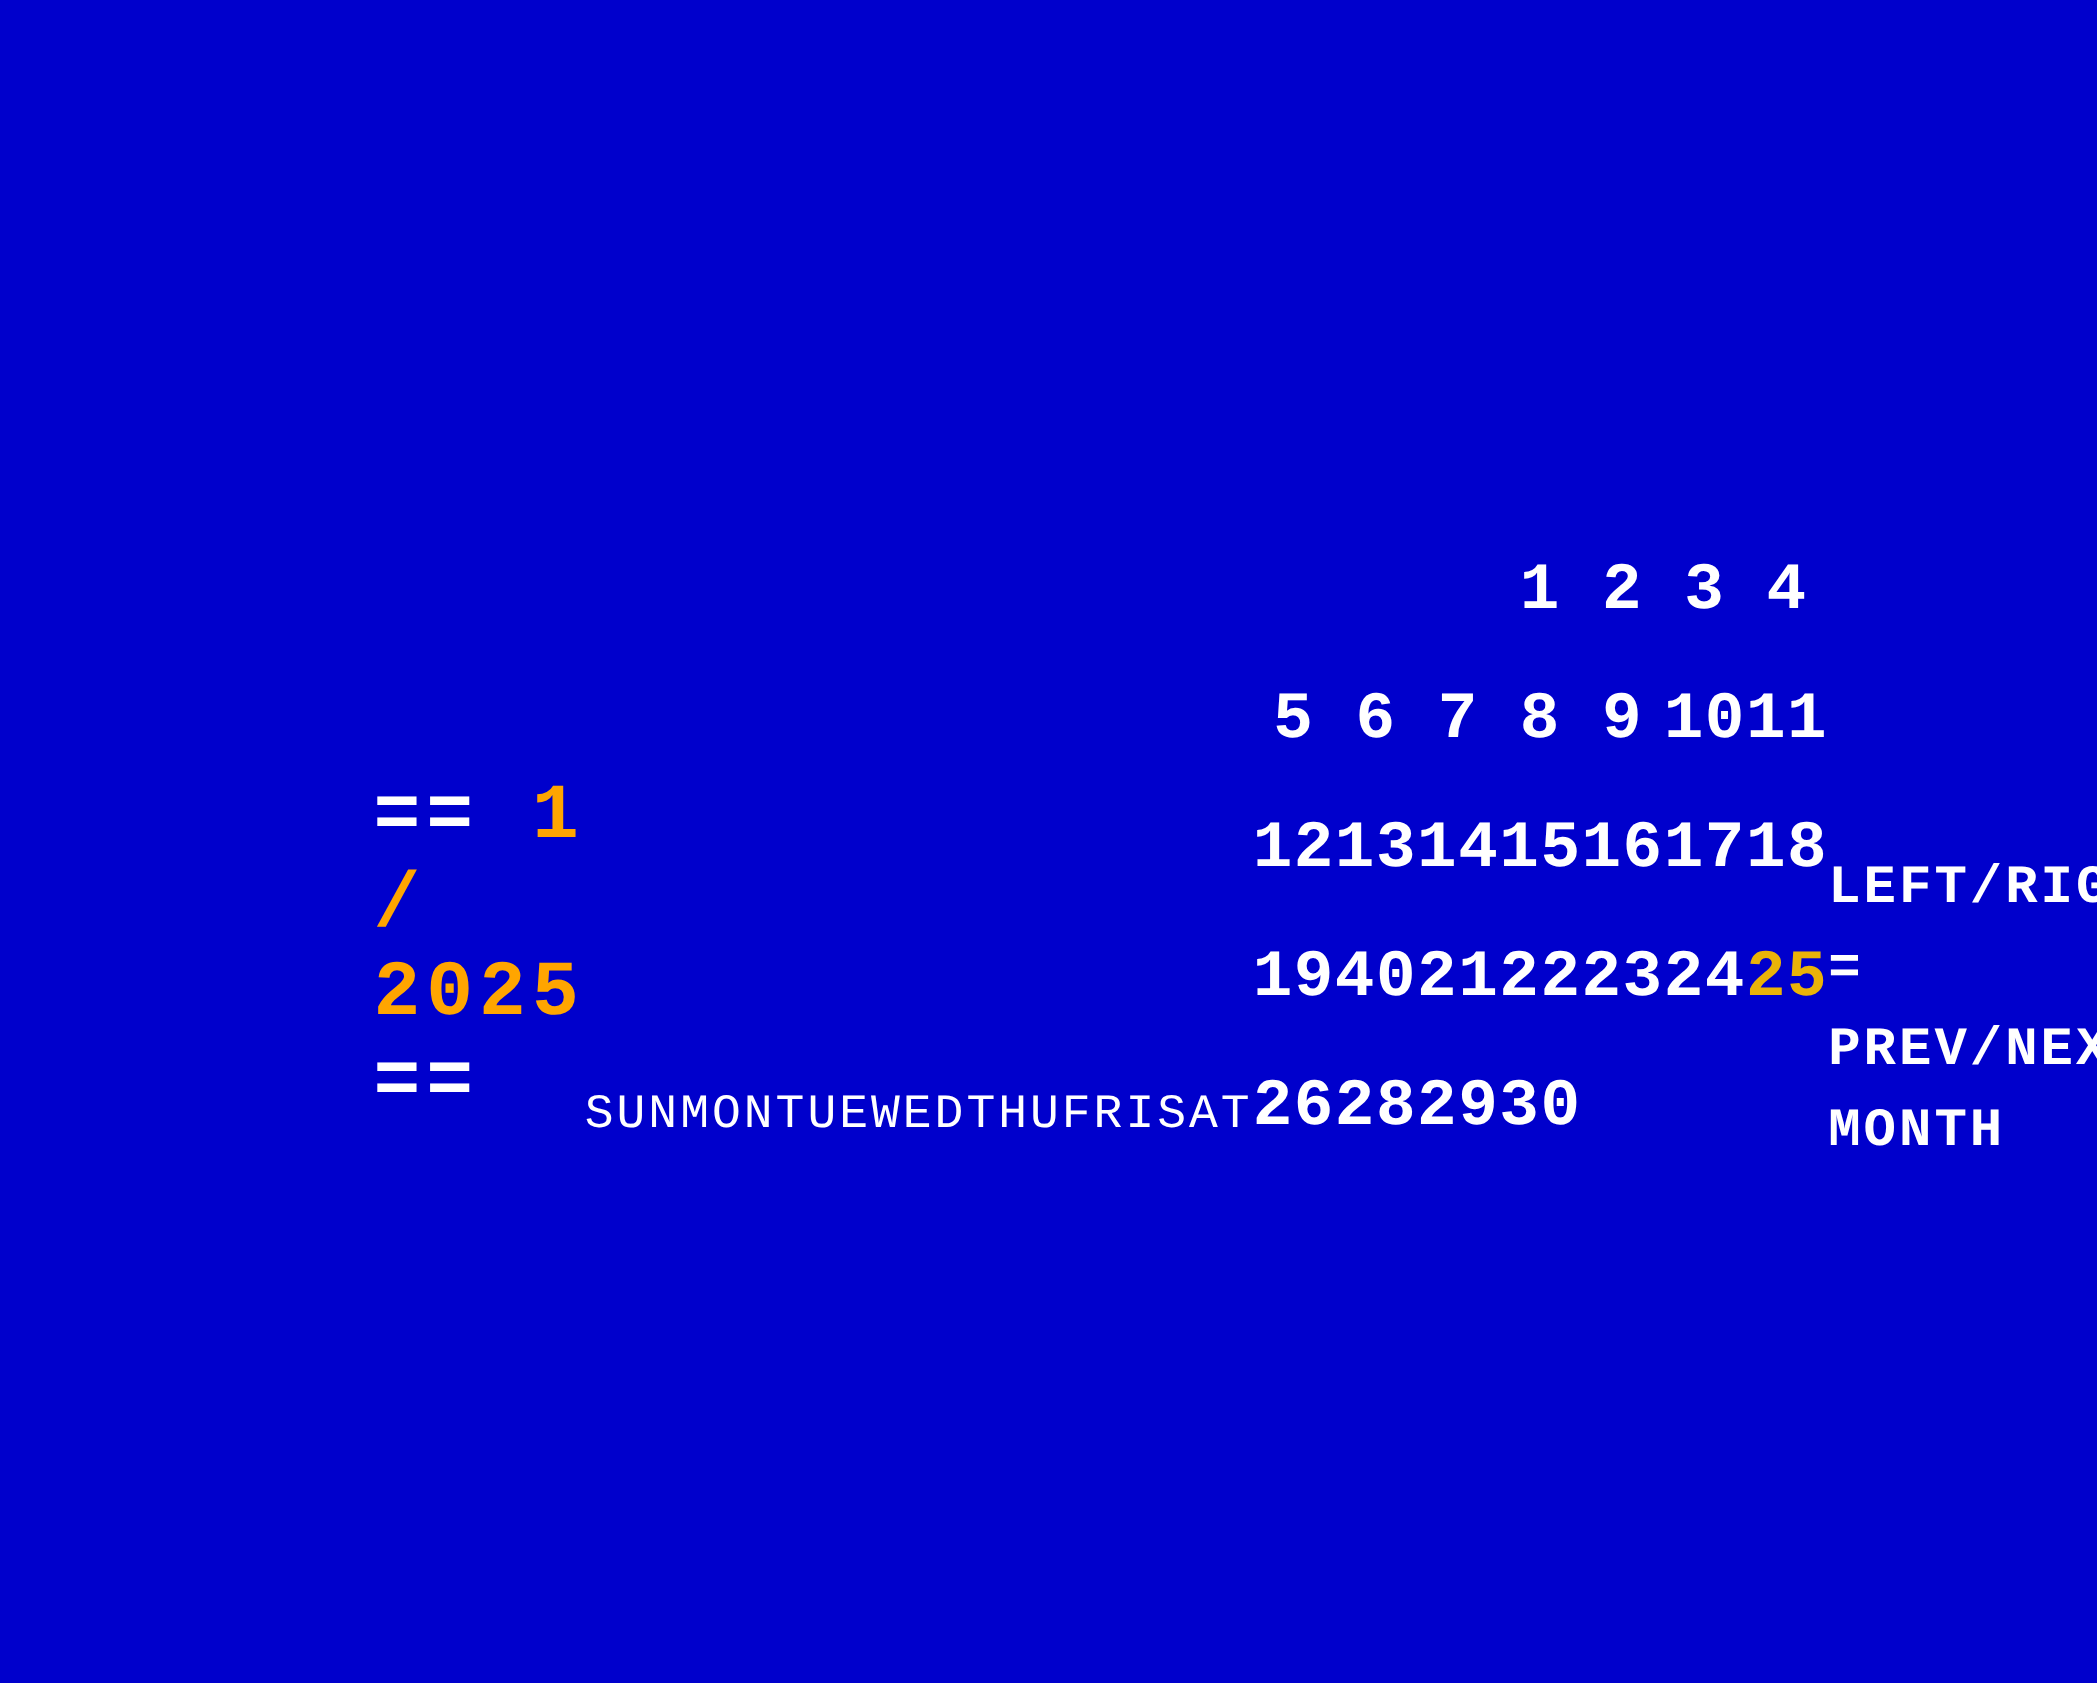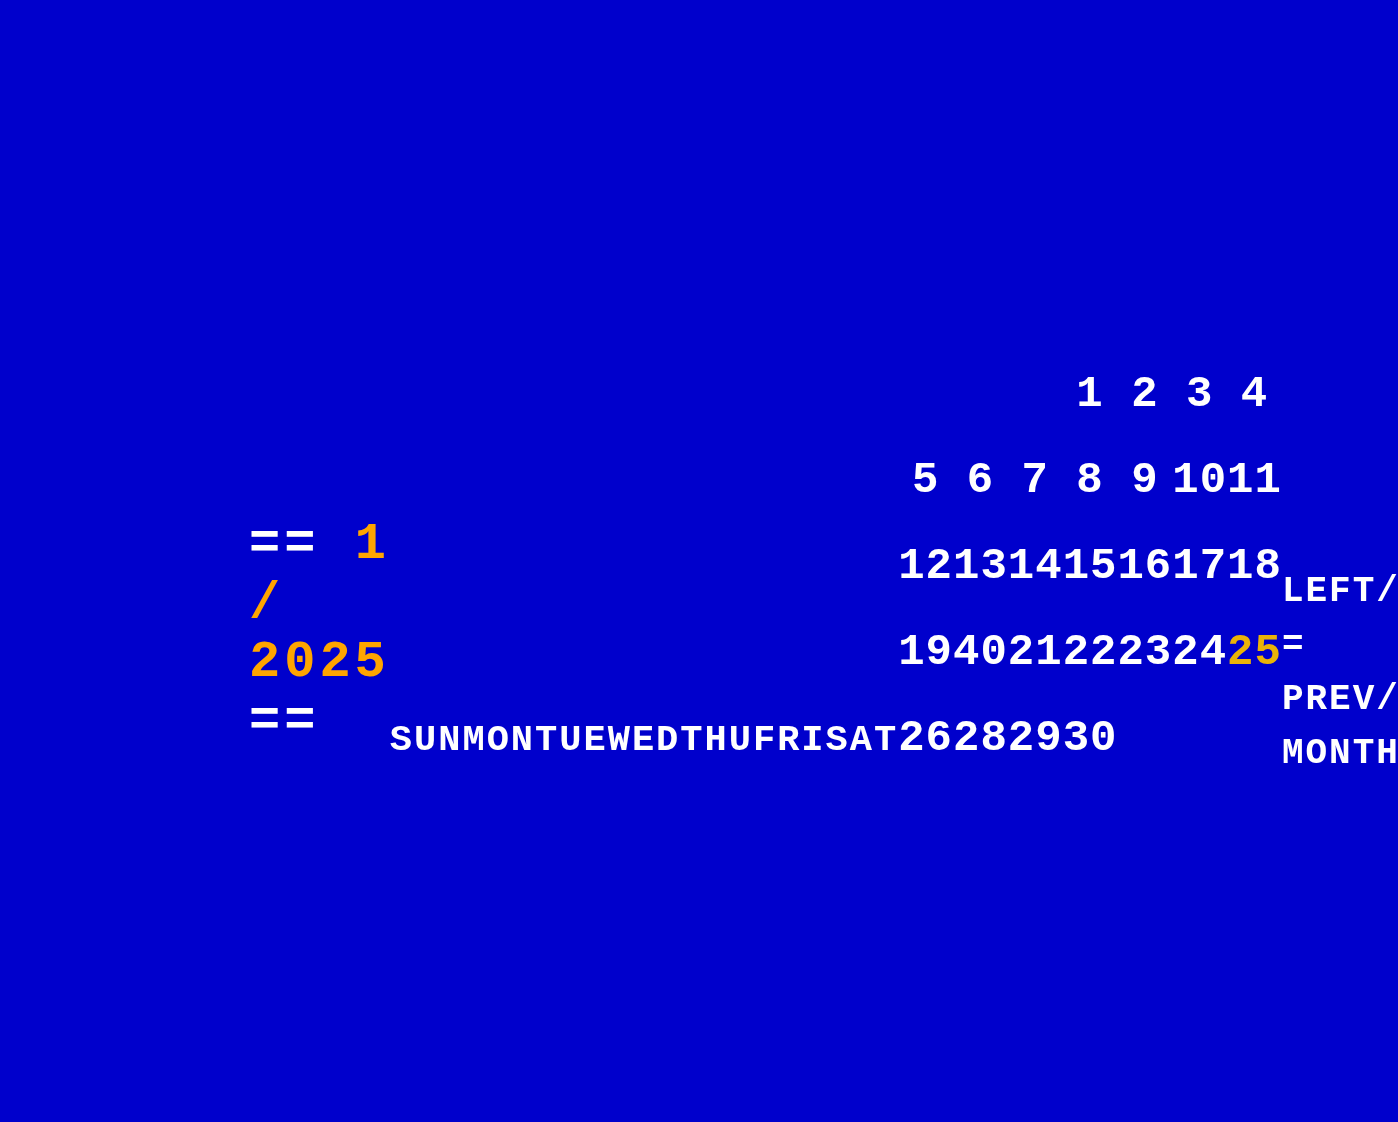--- a/index.html
+++ b/index.html
@@ -46,22 +46,22 @@
 
     .days-header {
       display: grid;
       grid-template-columns: repeat(7, 1fr);
       width: 100%;
       margin-bottom: 10px;
     }
 
     .days-header .day-name {
       text-align: center;
-      font-size: 37px;
-      font-weight: bold;
+      font-size: 32px;
+      font-weight: normal;
       color: white;
       letter-spacing: 2px;
       padding: 10px 0;
     }
 
     .divider {
       width: 100%;
       height: 6px;
       background-color: #FFA500;
       margin: 6px 0;

